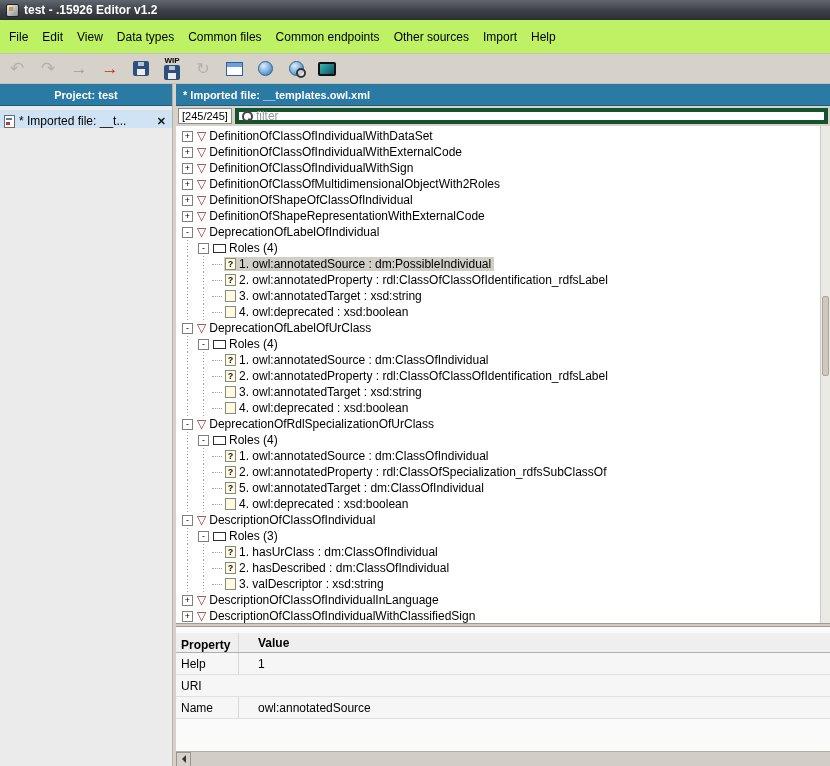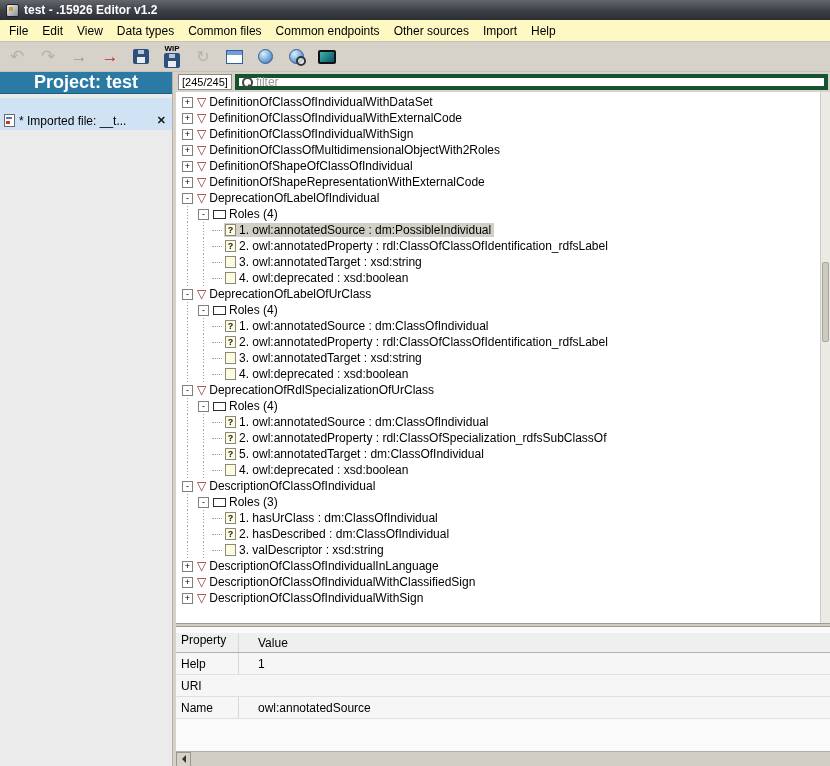--- a/index.html
+++ b/index.html
@@ -8,21 +8,21 @@
   .window{width:830px;height:766px;display:flex;flex-direction:column}
 
   
   .titlebar{height:20px;flex:none;display:flex;align-items:center;gap:5px;padding:0 6px;
     background:linear-gradient(#62666d,#3c4046 55%,#2b2e33);color:#fff;font-weight:bold;font-size:12px}
   .appicon{width:13px;height:13px;flex:none;background:linear-gradient(135deg,#f0f0f0,#8a8f96);
     border:1px solid #20242a;border-radius:2px;position:relative}
   .appicon::after{content:"";position:absolute;left:2px;top:2px;width:4px;height:4px;background:#c9a23a}
 
   
-  .menubar{height:22px;flex:none;display:flex;align-items:center;padding-left:2px;background:#fef9c3;border-bottom:1px solid #c6c2b9}
+  .menubar{height:34px;flex:none;display:flex;align-items:center;padding-left:2px;background:#bef264;border-bottom:1px solid #c6c2b9}
   .menu-item{padding:3px 7px;cursor:default}
   .toolbar{height:30px;flex:none;display:flex;align-items:center;padding-left:4px;background:#d6d2c9;border-bottom:1px solid #c6c2b9}
   .tbtn{min-width:26px;height:28px;margin-right:5px;display:flex;flex-direction:column;align-items:center;justify-content:center}
   .tbtn.disabled{opacity:.5}
   .tlab{font-size:8px;font-weight:bold;line-height:8px}
   .glyph{display:flex;align-items:center;justify-content:center}
   .icon-undo,.icon-redo{font-size:17px;line-height:17px;color:#8f8f8f}
   .icon-refresh{font-size:16px;line-height:16px;color:#8f8f8f}
   .icon-arrow-gray{font-size:17px;line-height:17px;color:#969ca4;font-weight:bold}
   .icon-arrow-red{font-size:17px;line-height:17px;color:#c3271b;font-weight:bold}
@@ -39,24 +39,24 @@
   .icon-console::before{content:"";position:absolute;left:2px;right:2px;top:2px;bottom:2px;
     background:linear-gradient(135deg,#39b7ae,#0b4f66)}
 
   
   .main{flex:1;display:flex;min-height:0}
   .left-panel{width:173px;flex:none;display:flex;flex-direction:column;background:#ebebeb;border-right:1px solid #b5b1a8}
   .vsplit{width:3px;flex:none;background:#d6d2c9}
   .right-panel{flex:1;display:flex;flex-direction:column;min-width:0;background:#fff}
 
   .phdr{height:22px;flex:none;background:var(--header-teal,#2a7aa4);color:#fff;display:flex;align-items:center;
-    padding:0 7px;font-size:18px;font-weight:bold;border-bottom:1px solid #195d80}
+    padding:0 7px;font-size:11px;font-weight:bold;border-bottom:1px solid #195d80}
   .phdr.center{justify-content:center}
 
-  .file-item{height:18px;margin-top:4px;display:flex;align-items:flex-start;gap:4px;padding:16px 4px;
+  .file-item{height:18px;margin-top:4px;display:flex;align-items:flex-end;gap:4px;padding:0 4px;
     background:var(--selected-file-bg,#cfe3f5)}
   .fi-label{flex:1;white-space:nowrap;overflow:hidden}
   .fi-close{font-weight:bold;font-size:11px;color:#1a1a1a;padding:0 2px;cursor:default}
   .doc-icon{width:11px;height:13px;flex:none;background:#fff;border:1px solid #6a6a6a;position:relative}
   .doc-icon::before{content:"";position:absolute;left:1px;top:2px;width:6px;height:2px;background:#4a7ab8}
   .doc-icon::after{content:"";position:absolute;left:1px;bottom:2px;width:4px;height:3px;background:#c23a2e}
 
   
   .filter-row{height:20px;flex:none;display:flex;align-items:center;gap:3px;padding:1px 2px;background:#d6d2c9}
   .count{background:#fff;border:1px solid #8f8b82;padding:0 3px;font-size:11px;line-height:14px;height:16px}
@@ -83,21 +83,21 @@
   .i-roles{width:13px;height:9px;border:1px solid #2e2e2e;background:#fff}
   .i-q,.i-box{width:11px;height:12px;border:1px solid #8f8a6f;background:#fdfbe4;font-size:9px;font-weight:bold;
     line-height:10px;text-align:center;color:#111}
   .vscroll{width:10px;flex:none;background:#eceae5;border-left:1px solid #cfccc4;position:relative}
   .vthumb{position:absolute;left:1px;right:1px;top:170px;height:80px;background:#cdc9c0;border:1px solid #aaa69c;border-radius:2px}
 
   .hsplit{height:4px;flex:none;background:#d0ccc3;border-top:1px solid #a09c93;border-bottom:1px solid #a09c93}
 
   
   .props{height:124px;flex:none;background:#fafafa;padding-top:6px;overflow:hidden}
-  .phead{display:flex;height:20px;align-items:flex-start;border-bottom:1px solid #b0b0b0;font-weight:normal;background:#efefef}
+  .phead{display:flex;height:20px;align-items:flex-end;border-bottom:1px solid #b0b0b0;font-weight:bold;background:#efefef}
   .pkey{width:62px;flex:none;padding-left:5px;white-space:nowrap;overflow:hidden}
   .pval{flex:1;padding-left:19px;white-space:nowrap;overflow:hidden;border-left:1px solid #d8d8d8;align-self:stretch;display:flex;align-items:center}
   .prow{display:flex;height:22px;align-items:center;border-bottom:1px solid #e0e0e0;background:#f6f6f6}
 
   
   .hscroll{height:15px;flex:none;background:#d2cec5;display:flex;align-items:center;border-top:1px solid #b0aca3}
   .harrow{width:15px;height:15px;flex:none;background:#d6d2c9;border:1px solid #9a968d;display:flex;align-items:center;justify-content:center}
   .harrow::before{content:"";width:0;height:0;border:4px solid transparent;border-right-color:#333;margin-left:-4px}
   .htrack{flex:1;height:100%}
 </style>
@@ -166,20 +166,23 @@
       <div class="file-item">
         <span class="doc-icon"></span>
         <span class="fi-label">* Imported file: __t...</span>
         <span class="fi-close">✕</span>
       </div>
     </div>
 
     <div class="vsplit"></div>
 
     <div class="right-panel">
+      <div class="phdr">
+        <span>* Imported file: __templates.owl.xml</span>
+      </div>
 
       <div class="filter-row">
         <span class="count">[245/245]</span>
         <div class="searchbox">
           <span class="mag"></span>
           <input class="filter-input" placeholder="filter" style="">
         </div>
       </div>
 
       <div class="tree-area">

